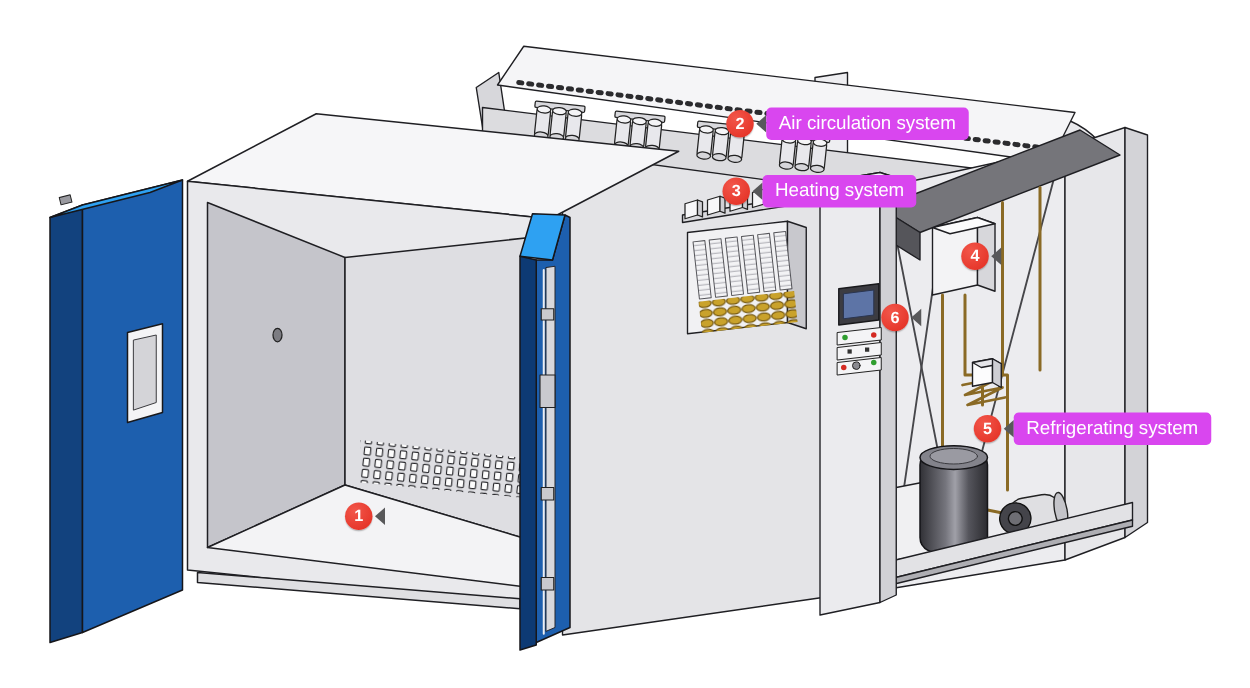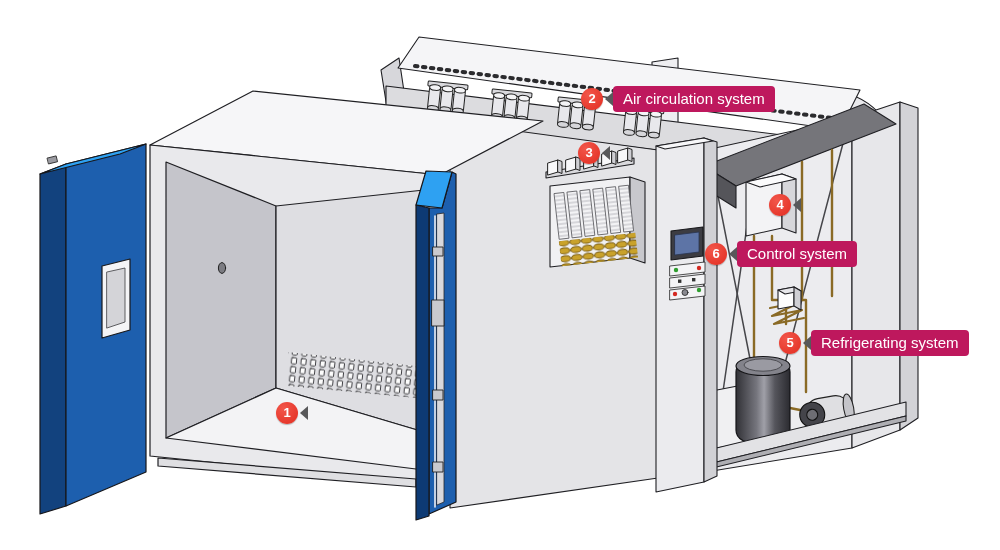--- a/index.html
+++ b/index.html
@@ -14,21 +14,21 @@
     background:radial-gradient(circle at 35% 30%, #f2564a, #e22c20);
     color:#fff;font-size:13px;font-weight:bold;line-height:22px;text-align:center;
     flex:0 0 22px;box-shadow:0 1px 1px rgba(0,0,0,.25);
   }
   .pointer{
     width:0;height:0;margin-left:2px;
     border-top:7px solid transparent;border-bottom:7px solid transparent;
     border-right:8px solid #58585a;
   }
   .lbox{
-    background:#be185d;color:#ffffff;font-size:15px;line-height:19px;
+    background:#d946ef;color:#ffffff;font-size:15px;line-height:19px;
     padding:3px 10px 4px 10px;border-radius:4px;white-space:nowrap;
   }
   .co1{left:276px;top:401px;}
   .co2{left:581px;top:87px;}
   .co3{left:578px;top:141px;}
   .co4{left:769px;top:193px;}
   .co5{left:779px;top:331px;}
   .co6{left:705px;top:242px;}
 </style>
 </head>
@@ -234,29 +234,29 @@
     <span class="pointer"></span>
   </div>
   <div class="callout co2">
     <span class="badge">2</span>
     <span class="pointer"></span>
     <span class="lbox">Air circulation system</span>
   </div>
   <div class="callout co3">
     <span class="badge">3</span>
     <span class="pointer"></span>
+    <span class="lbox">Heating system</span>
   </div>
   <div class="callout co4">
     <span class="badge">4</span>
     <span class="pointer"></span>
   </div>
   <div class="callout co5">
     <span class="badge">5</span>
     <span class="pointer"></span>
     <span class="lbox">Refrigerating system</span>
   </div>
   <div class="callout co6">
     <span class="badge">6</span>
     <span class="pointer"></span>
-    <span class="lbox">Control system</span>
   </div>
 
 </div>
 
 </body></html>

